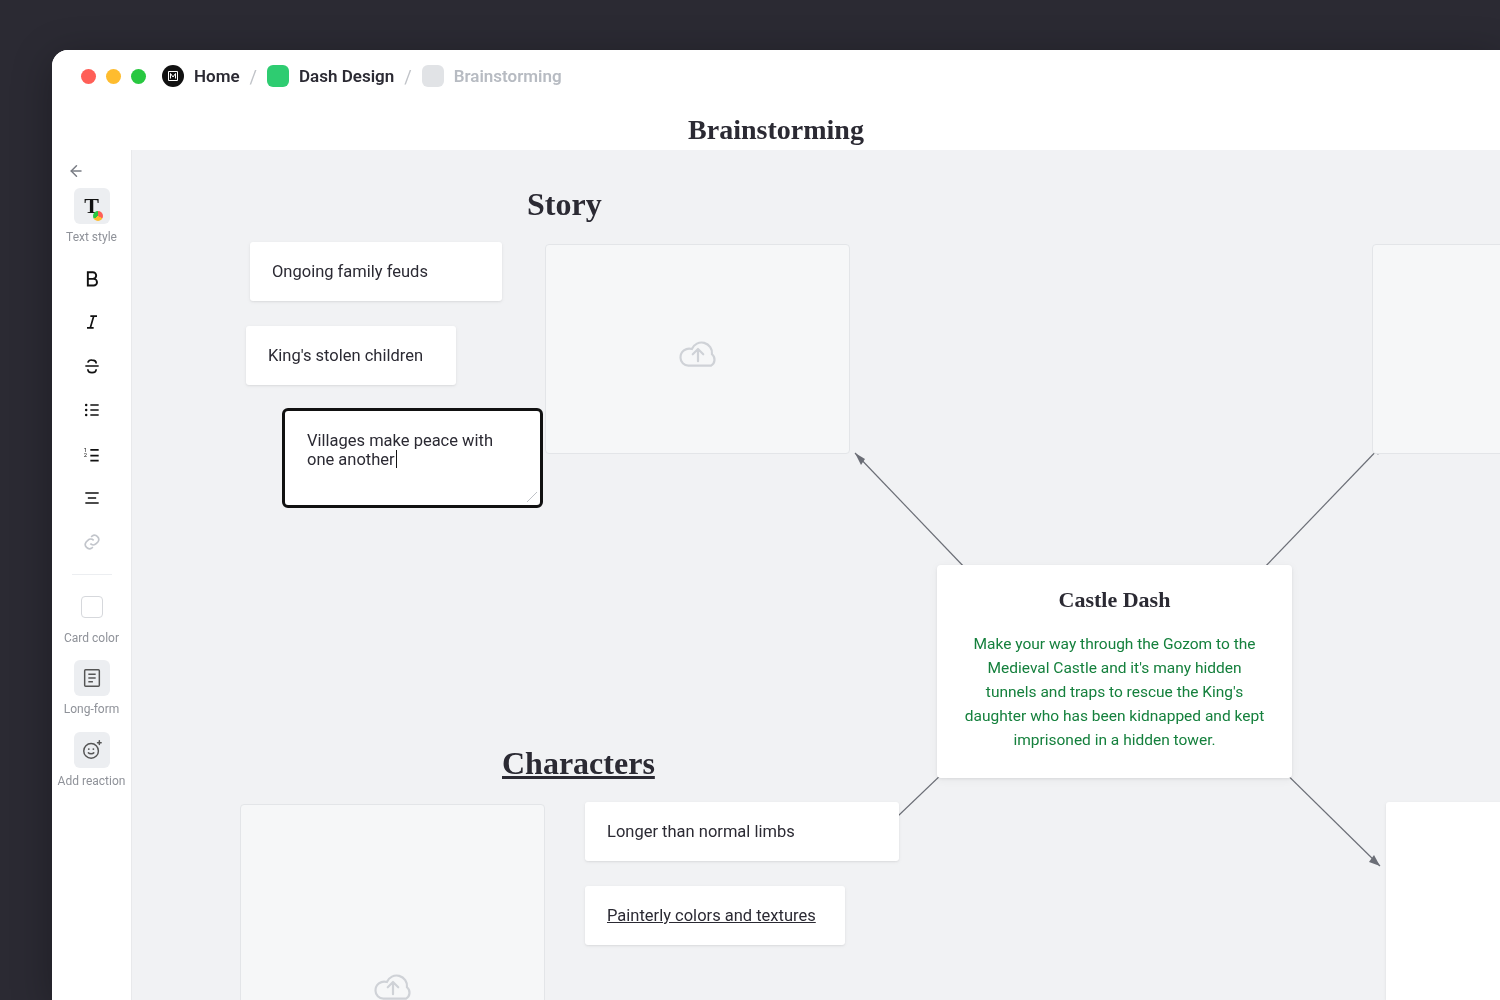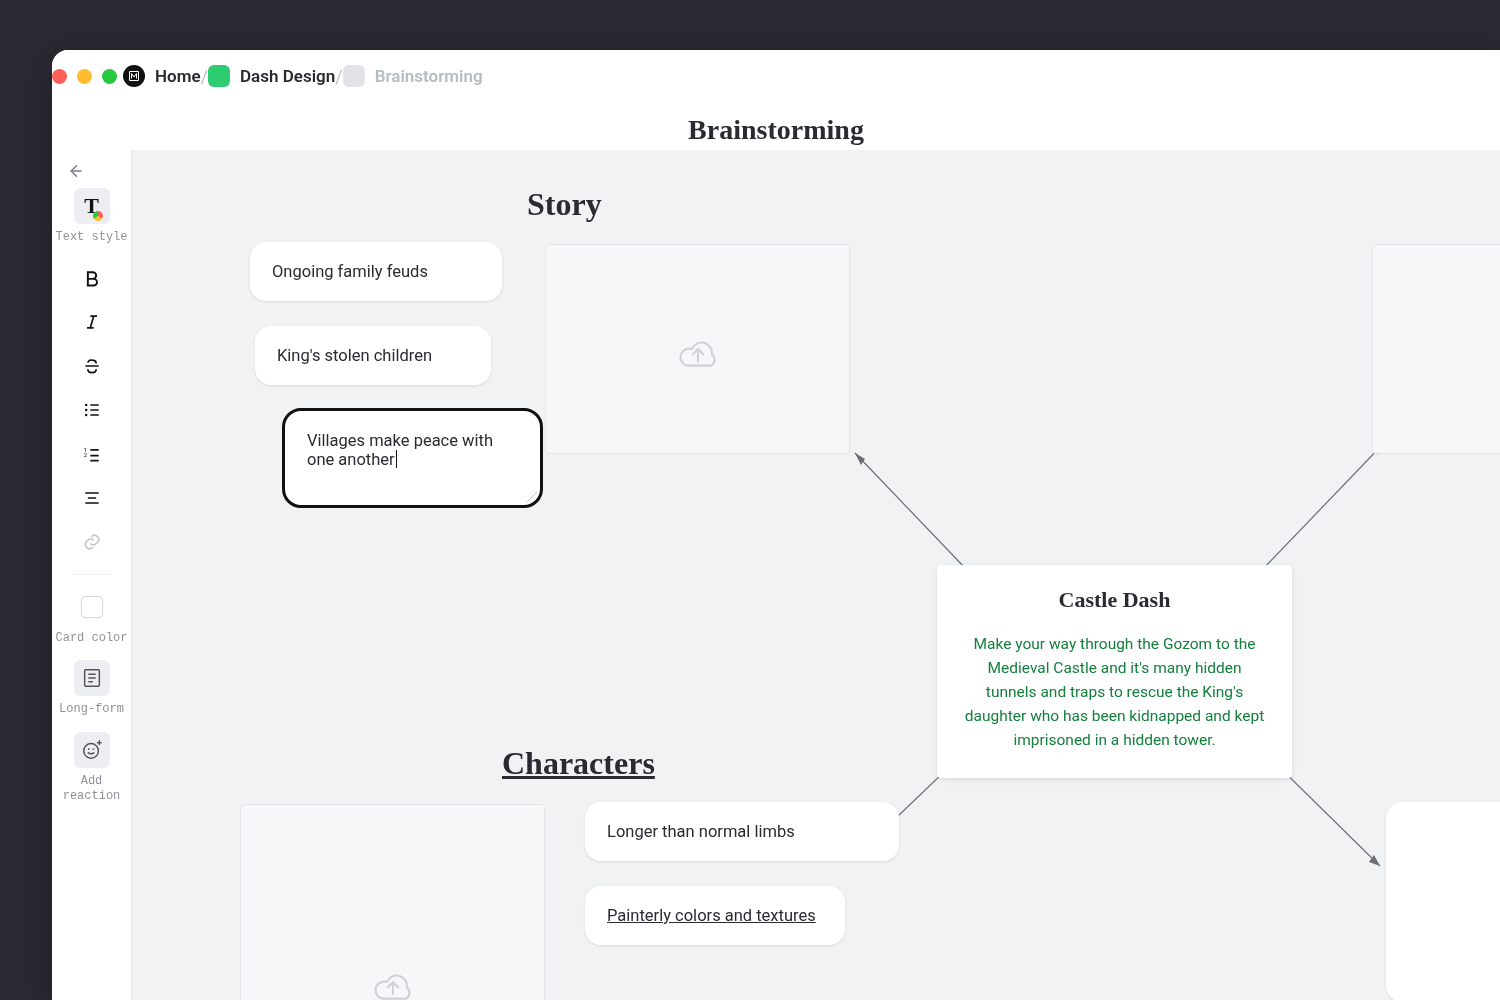--- a/index.html
+++ b/index.html
@@ -11,21 +11,21 @@
     left: 52px; top: 50px; right: 0; bottom: 0;
     background: #ffffff;
     border-top-left-radius: 16px;
     overflow: hidden;
     box-shadow: 0 8px 40px rgba(0,0,0,0.3);
   }
 
   
   .titlebar {
     position: absolute; left: 0; top: 0; right: 0; height: 52px;
-    display: flex; align-items: center; padding: 0 0; 
+    display: flex; align-items: center; padding: 0 29px; gap: 10px;
     background: #ffffff;
   }
   .traffic-lights { display: flex; gap: 10px; margin-right: 6px; }
   .traffic-lights span { width: 15px; height: 15px; border-radius: 50%; display: inline-block; }
   .tl-red { background: #ff5f57; }
   .tl-yellow { background: #febc2e; }
   .tl-green { background: #28c840; }
 
   .crumb-sep { color: #c0c3c8; font-size: 18px; }
   .crumb-item { display: flex; align-items: center; gap: 10px; font-size: 17px; font-weight: 600; color: #2b2a33; }
@@ -51,21 +51,21 @@
     border-right: 1px solid #e8e9eb; background: #fff;
     display: flex; flex-direction: column; align-items: center; padding: 12px 0; gap: 8px;
   }
   .dock .back { align-self: flex-start; margin-left: 14px; color: #7a7d85; font-size: 18px; }
   .dock .tool {
     width: 36px; height: 36px; border-radius: 6px; display: flex; align-items: center; justify-content: center;
     color: #2b2a33; cursor: pointer;
   }
   .dock .tool.active { background: #eceef1; }
   .dock .tool.disabled { color: #c2c5cb; }
-  .dock .tool-label { font-size: 12px; color: #8f9299; text-align: center; line-height: 1.3; margin-top: -2px; margin-bottom: 6px; width: 72px; font-family: Liberation Mono, monospace; }
+  .dock .tool-label { font-size: 12px; color: #8f9299; text-align: center; line-height: 1.3; margin-top: -2px; margin-bottom: 6px; width: 72px; }
   .dock-divider { width: 40px; height: 1px; background: #eceef1; margin: 6px 0; }
   .swatch { width: 22px; height: 22px; border-radius: 4px; background: #fff; border: 1px solid #d6d8dc; }
 
   .text-style-icon { position: relative; font-family: Georgia, serif; font-weight: 700; font-size: 22px; color:#111; }
   .text-style-icon::after {
     content:""; position:absolute; right:-4px; bottom:-2px; width:10px; height:10px; border-radius:50%;
     background: conic-gradient(#ff5f57 0 33%, #febc2e 33% 66%, #28c840 66% 100%);
   }
 
   
@@ -74,21 +74,21 @@
     background: #f1f2f4; overflow: hidden;
   }
   .section-heading {
     position: absolute; font-family: Georgia, "Times New Roman", serif;
     font-weight: 700; font-size: 32px; color: #2b2a33; text-align: right;
   }
   .sh-story { left: 395px; top: 36px; }
   .sh-characters { left: 370px; top: 595px; text-decoration: underline; }
 
   .card {
-    position: absolute; background: #ffffff; border-radius: 16px;
+    position: absolute; background: #ffffff; border-radius: 3px;
     box-shadow: 0 1px 2px rgba(0,0,0,0.06), 0 1px 4px rgba(0,0,0,0.05);
     padding: 20px 22px; font-size: 16.5px; color: #2b2a33;
   }
   .card.selected { outline: 3px solid #111; box-shadow: none; margin-left: 36px; }
   .card.selected::after {
     content: ""; position: absolute; right: 3px; bottom: 3px; width: 10px; height: 10px;
     background:
       linear-gradient(135deg,
         transparent 0 48%,
         #bfc2c7 48% 52%,
@@ -258,21 +258,21 @@
         <line x1="1130" y1="600" x2="1248" y2="716"></line>
         <polygon points="1248,716 1237,712 1242,705"></polygon>
       </g>
     </svg>
 
     <div class="section-heading sh-story">Story</div>
 
     <div class="card" style="left:118px; top:92px; width:252px;">
       <span>Ongoing family feuds</span>
     </div>
-    <div class="card" style="left:123px; top:176px; width:236px;">
+    <div class="card" style="left:114px; top:176px; width:210px;">
       <span>King's stolen children</span>
     </div>
     <div class="card selected" style="left:117px; top:261px; width:255px; height:94px;">
       <span class="caret">Villages make peace with one another</span>
     </div>
 
     <div class="dropzone" style="left:413px; top:94px; width:305px; height:210px;">
       <svg class="cloud-up" viewBox="0 0 64 48">
           <path d="M48 30a12 12 0 00-23-6 10 10 0 00-13 10 9 9 0 009 9h26a8 8 0 001-13z" fill="none" stroke="#cfd2d7" stroke-width="2.5"></path>
           <path d="M32 38V24m0 0l-6 6m6-6l6 6" fill="none" stroke="#cfd2d7" stroke-width="2.5" stroke-linecap="round" stroke-linejoin="round"></path>

